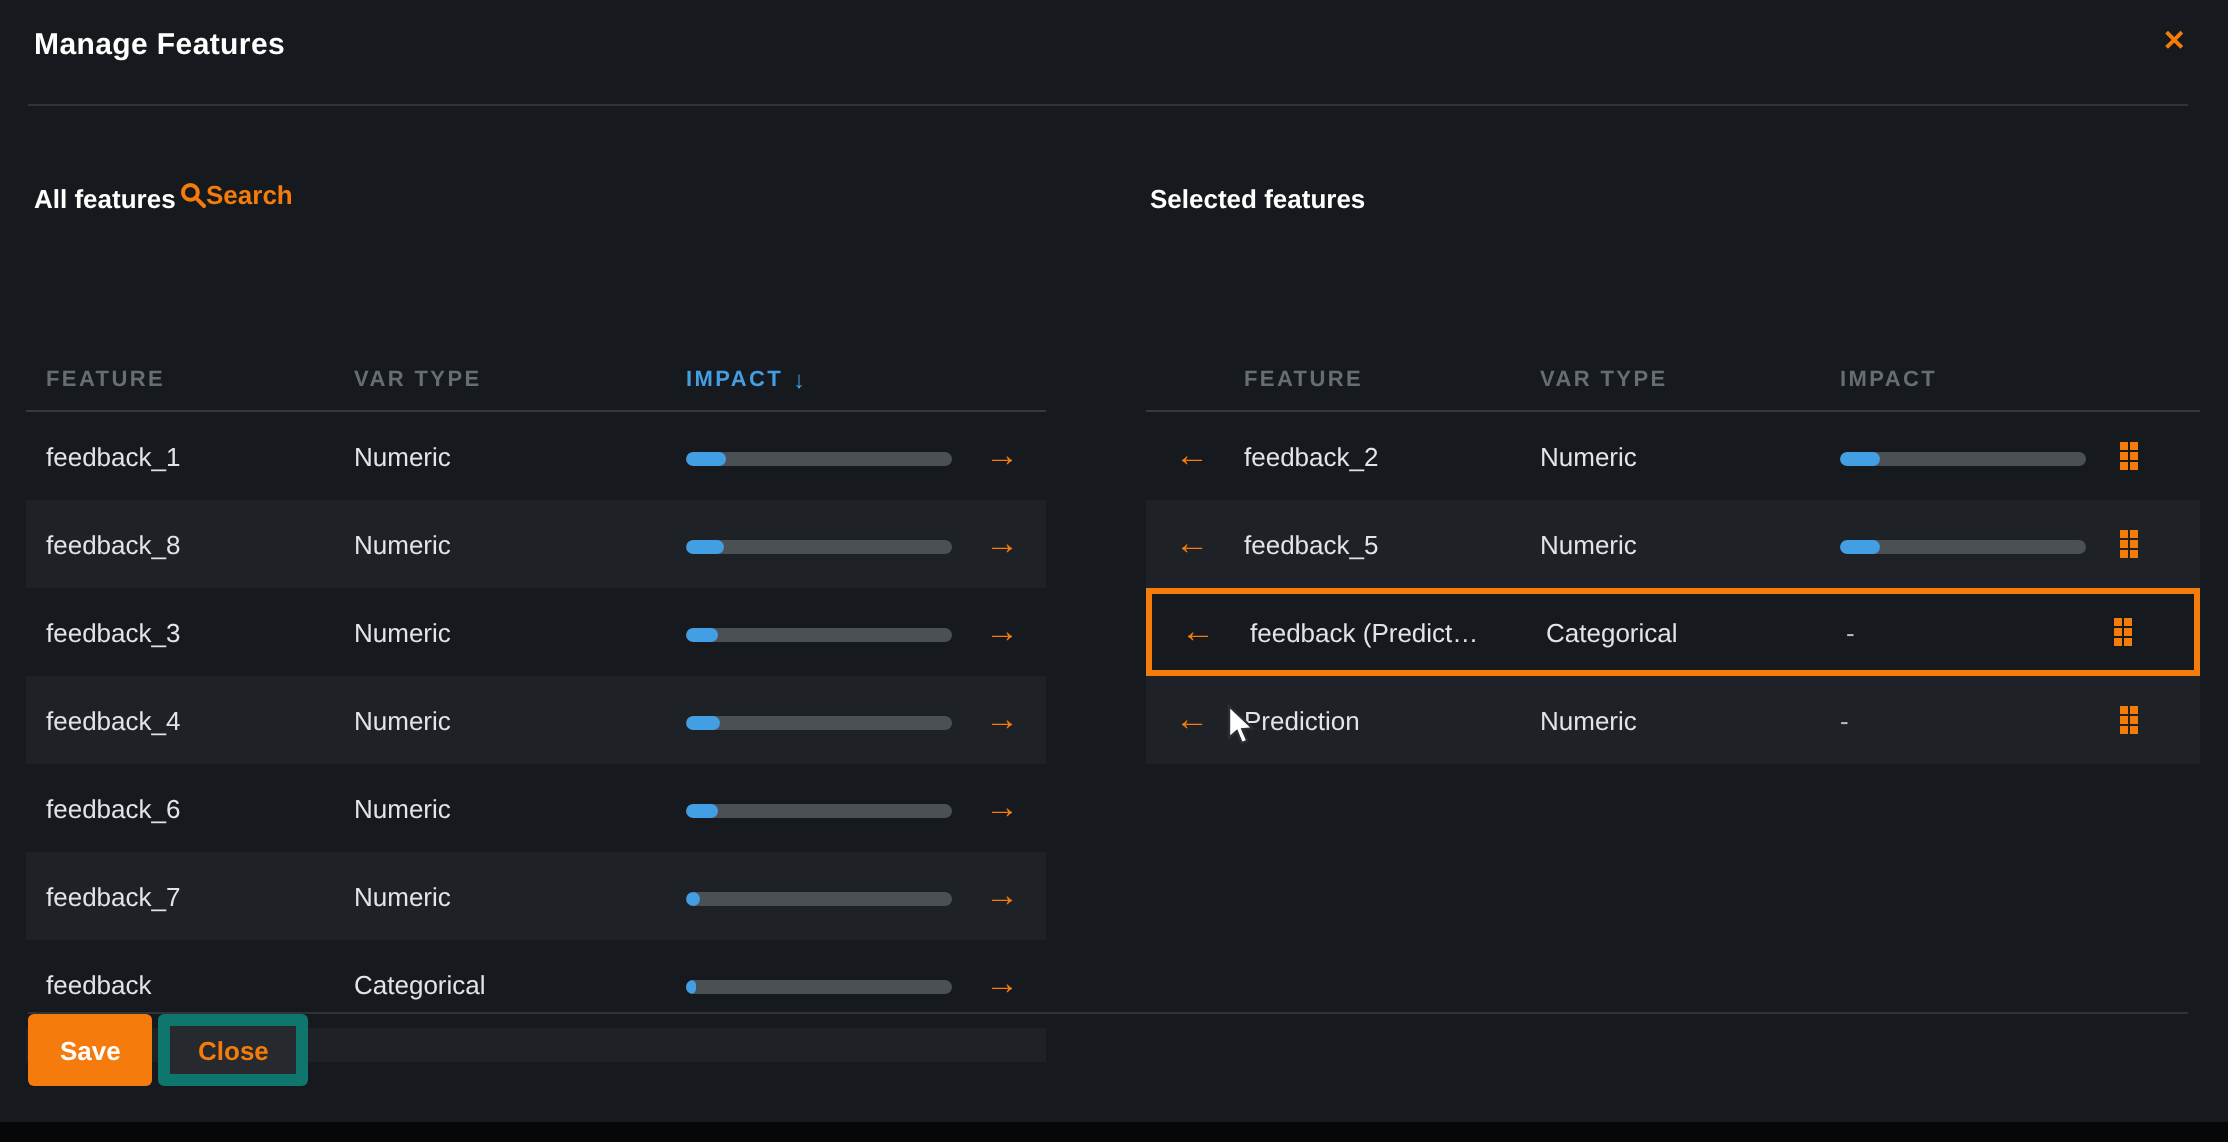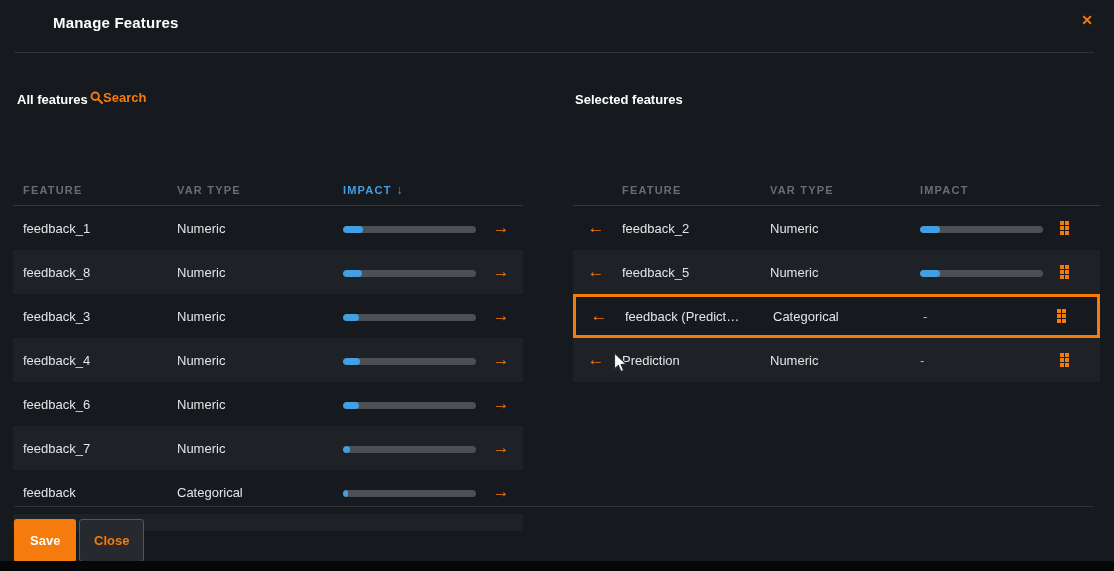--- a/index.html
+++ b/index.html
@@ -6,21 +6,21 @@
     --orange:#f57c0b; --blue:#429fe3; --track:#4b5055;
     --bg:#16191d; --alt:#1e2126; --divider:#2f3338;
     --text:#e2e4e6; --head:#686d73;
   }
   *{box-sizing:border-box; margin:0; padding:0;}
   html,body{width:1114px; height:571px; overflow:hidden;}
   body{background:#060708; font-family:"Liberation Sans", sans-serif;}
   .modal{position:relative; width:1114px; height:561px; background:var(--bg); color:var(--text);}
   .page-behind{position:absolute; left:0; bottom:0; width:1114px; height:10px; background:#060708;}
 
-  .title{position:absolute; left:17px; top:14px; font-size:15px; font-weight:bold; color:#ffffff; letter-spacing:.2px;margin-left:36px;}
+  .title{position:absolute; left:17px; top:14px; font-size:15px; font-weight:bold; color:#ffffff; letter-spacing:.2px;}
   .close-x{position:absolute; right:21px; top:13px; font-size:14px; font-weight:bold; color:var(--orange); cursor:pointer; line-height:1;}
   .hdivider{position:absolute; left:14px; right:20px; height:1px; background:var(--divider);}
   .div-top{top:52px;} .div-foot{top:506px;}
 
   .section-label{position:absolute; top:92px; font-size:13px; font-weight:bold; color:#ffffff;}
   .lbl-left{left:17px;text-align:center;} .lbl-right{left:575px;}
   .search-link{position:absolute; left:90px; top:90px; display:flex; align-items:center; gap:0;
     color:var(--orange); font-size:13px; font-weight:bold; cursor:pointer;}
 
   .panel{position:absolute; top:130px;margin-top:45px;}
@@ -45,24 +45,24 @@
   .bar{display:inline-block; height:7px; border-radius:4px; background:var(--track); overflow:hidden; vertical-align:middle;}
   .bar-l{width:133px;} .bar-r{width:123px;}
   .fill{display:block; height:100%; border-radius:4px; background:var(--blue);}
   .dash{color:#b9bdc1;}
 
   .arrow-cell{display:flex; justify-content:center; align-items:center;
     color:var(--orange); font-size:17px; font-weight:bold; cursor:pointer;}
   .grip{display:grid; grid-template-columns:4px 4px; grid-auto-rows:4px; gap:1px; cursor:grab; margin:0 auto;}
   .grip i{background:var(--orange); display:block;}
 
-  .footer-btn{position:absolute; top:519px; height:43px; border-radius:3px; font-size:13px; font-weight:bold;
+  .footer-btn{position:absolute; top:507px; height:36px; border-radius:3px; font-size:13px; font-weight:bold;
     font-family:"Liberation Sans", sans-serif; cursor:pointer; display:flex; align-items:center;}
   .btn-save{left:14px; background:#f57b0d; color:#ffffff; border:none; padding:0 16px;}
-  .btn-close{left:79px; background:#26292e; color:var(--orange); border:1px solid #0f766e; padding:0 14px;}
+  .btn-close{left:79px; background:#26292e; color:var(--orange); border:6px solid #0f766e; padding:0 14px;}
 
   .cursor{position:absolute; left:613px; top:352px; pointer-events:none;}
 </style>
 </head>
 <body>
 
 <div class="modal">
 
   <div class="title">Manage Features</div>
   <div class="close-x">✕</div>

